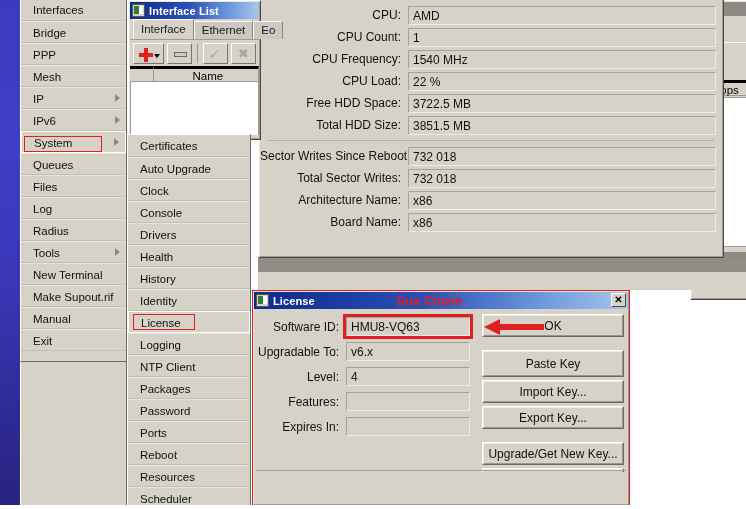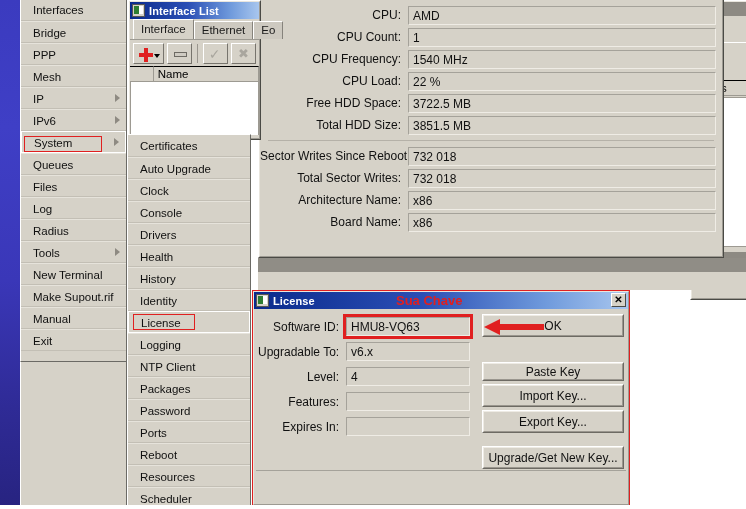--- a/index.html
+++ b/index.html
@@ -145,22 +145,22 @@
   
   .listhdr {
     height: 16px; display: flex; align-items: center;
     background: #d6d2c8;
     border-top:1px solid #ffffff; border-bottom:1px solid #9d9a92;
     font-size: 11.5px;
   }
   .hdr-cell {
     height: 16px; line-height: 15px;
     border-right: 1px solid #9d9a92;
-    border-top: 1px solid #000000;
-    padding-left: 4px; position: relative;
+    border-top: 3px solid #000000;
+    padding-left: 4px; position: relative; text-align: center;
   }
 
   
   .prop-row { display:flex; align-items:center; height:22px; }
   .prop-label {
     text-align: right; padding-right: 7px; font-size: 12px; color:#111;
     white-space: nowrap;
   }
   .prop-field {
     height: 19px; line-height: 18px;
@@ -397,21 +397,21 @@
             <div style="position: relative;">
               <div class="prop-field" style="width: 124px;"></div>
             </div>
           </div>
         </div>
 
       <div id="lic-buttons" style="position:absolute;left:228px;top:22px;width:142px;">
           <div class="dbtn" style="height: 23px; margin-top: 0px;">
             <div class="dbtn-inner">OK</div>
           </div>
-          <div class="dbtn" style="height: 19px; margin-top: 25px; align-items: flex-end;">
+          <div class="dbtn" style="height: 27px; margin-top: 13px; align-items: flex-end;">
             <div class="dbtn-inner">Paste Key</div>
           </div>
           <div class="dbtn" style="height: 23px; margin-top: 3px;">
             <div class="dbtn-inner">Import Key...</div>
           </div>
           <div class="dbtn" style="height: 23px; margin-top: 3px;">
             <div class="dbtn-inner">Export Key...</div>
           </div>
           <div class="dbtn" style="height: 23px; margin-top: 13px;">
             <div class="dbtn-inner">Upgrade/Get New Key...</div>

